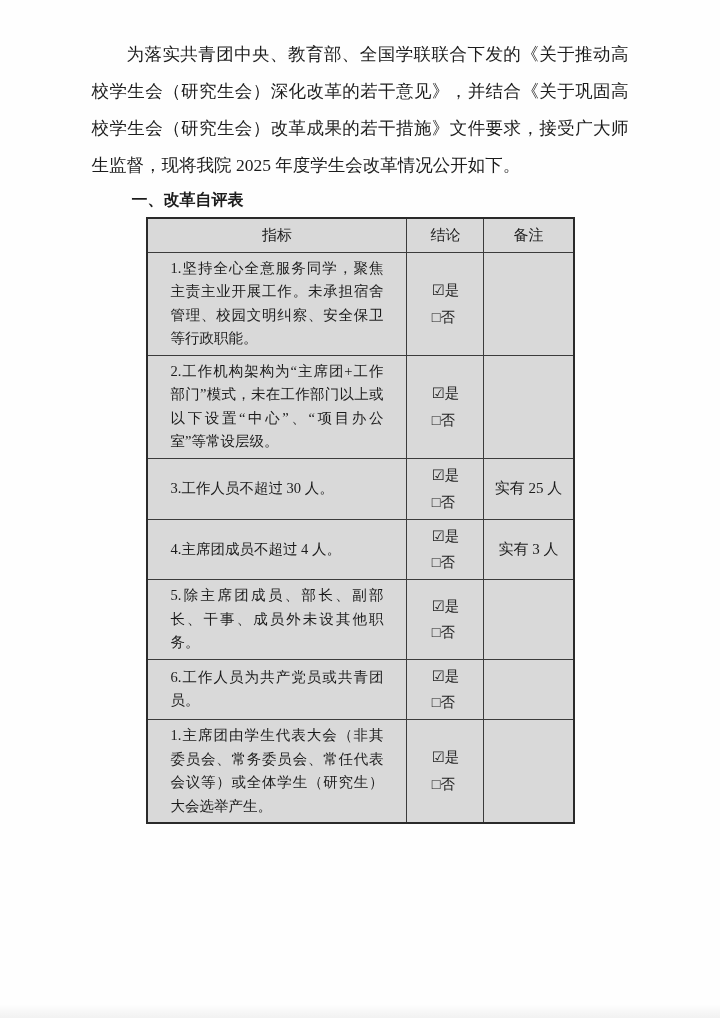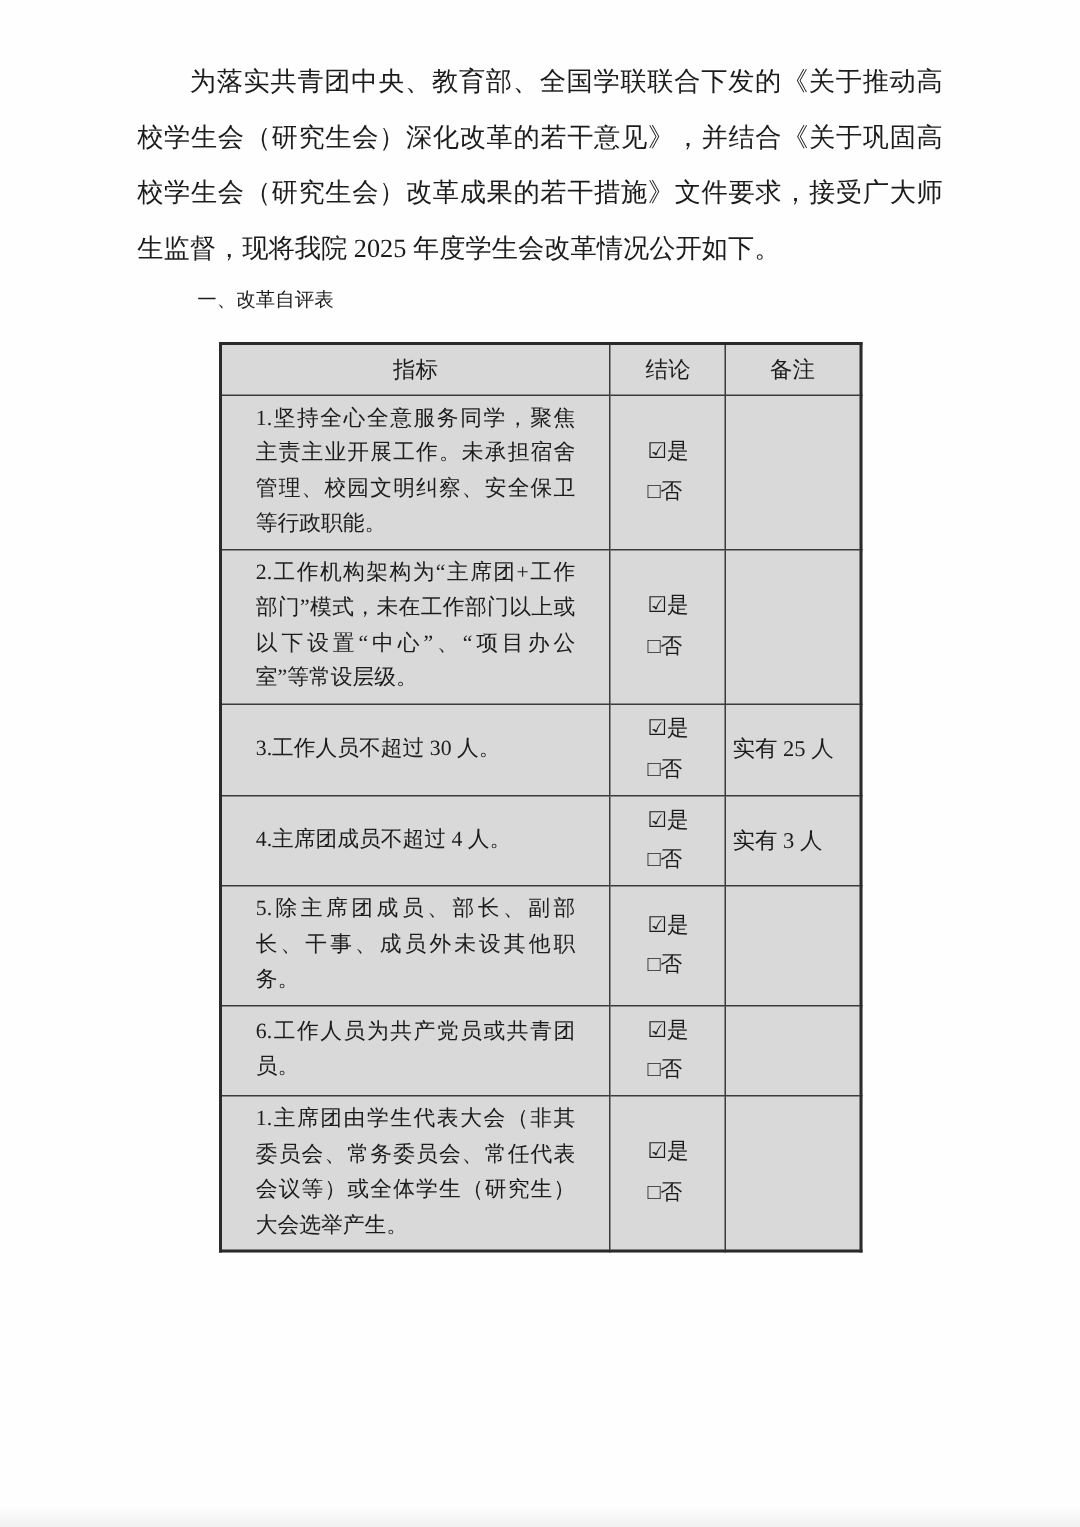--- a/index.html
+++ b/index.html
@@ -44,24 +44,24 @@
   .intro {
     width: 537px;
     margin: 36px auto 0 auto;
     font-size: 17.5px;
     line-height: 37px;
     text-align: justify;
     text-indent: 2em;
   }
   .section-heading {
     width: 537px;
-    margin: 4px auto 16px auto;
+    margin: 4px auto 5px auto;
     padding-left: 40px;
-    font-size: 13px;
-    font-weight: normal;
+    font-size: 16px;
+    font-weight: bold;
     line-height: 24px;
   }
   table.eval {
     width: 429px;
     margin: 0 auto;
     border-collapse: collapse;
     background: var(--cell-bg);
     font-size: 14.5px;
     color: var(--text);
   }
@@ -91,20 +91,21 @@
     padding: 3px 2px;
   }
   .concl-inner {
     display: inline-block;
     text-align: left;
     line-height: 1.85;
     font-size: 14.5px;
     white-space: nowrap;
   }
   td.remark {
+    text-align: center;
     vertical-align: middle;
     font-size: 15px;
     padding: 3px 4px;
   }
 </style>
 </head>
 <body>
 
 <div class="page">
 

